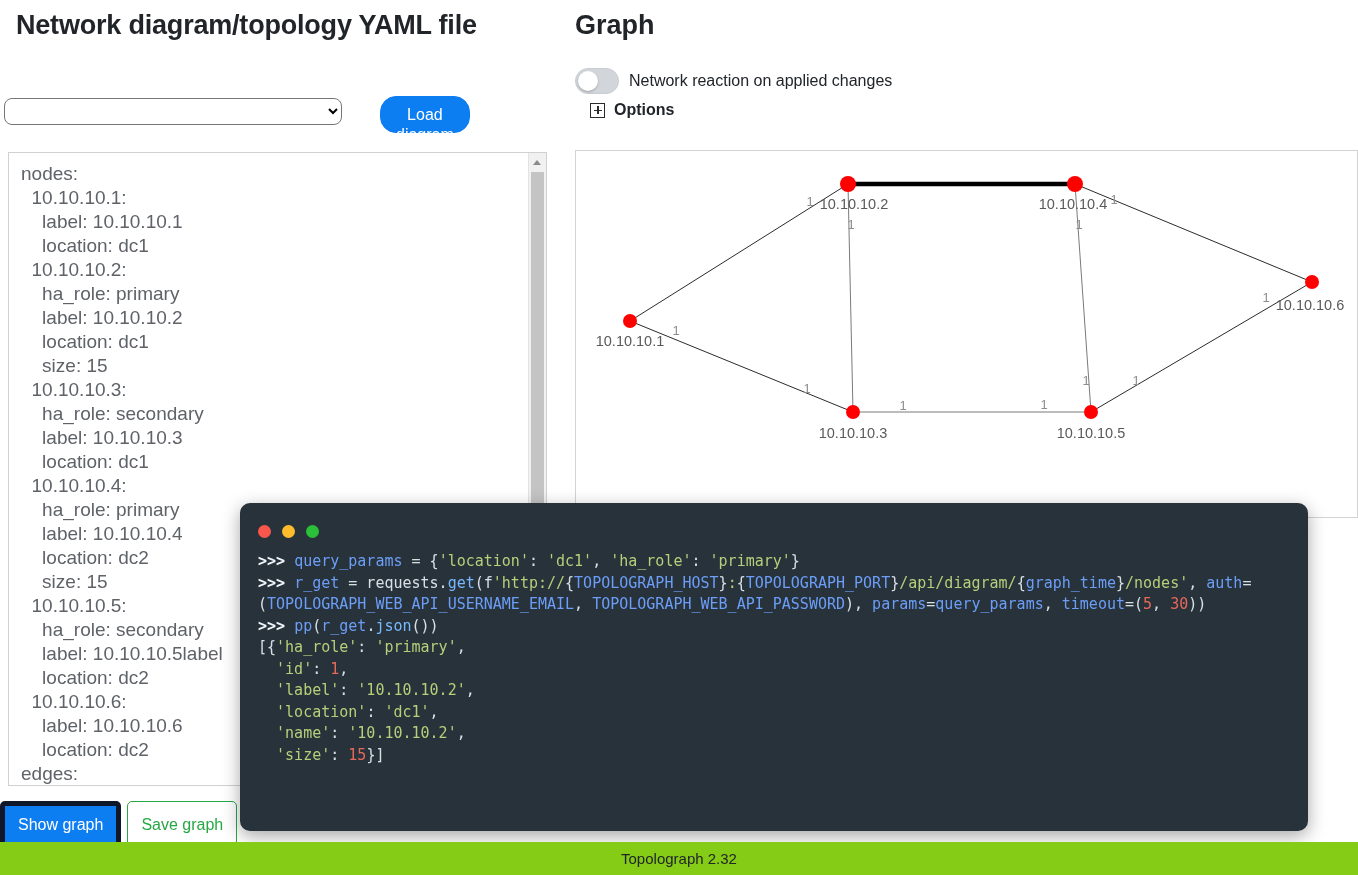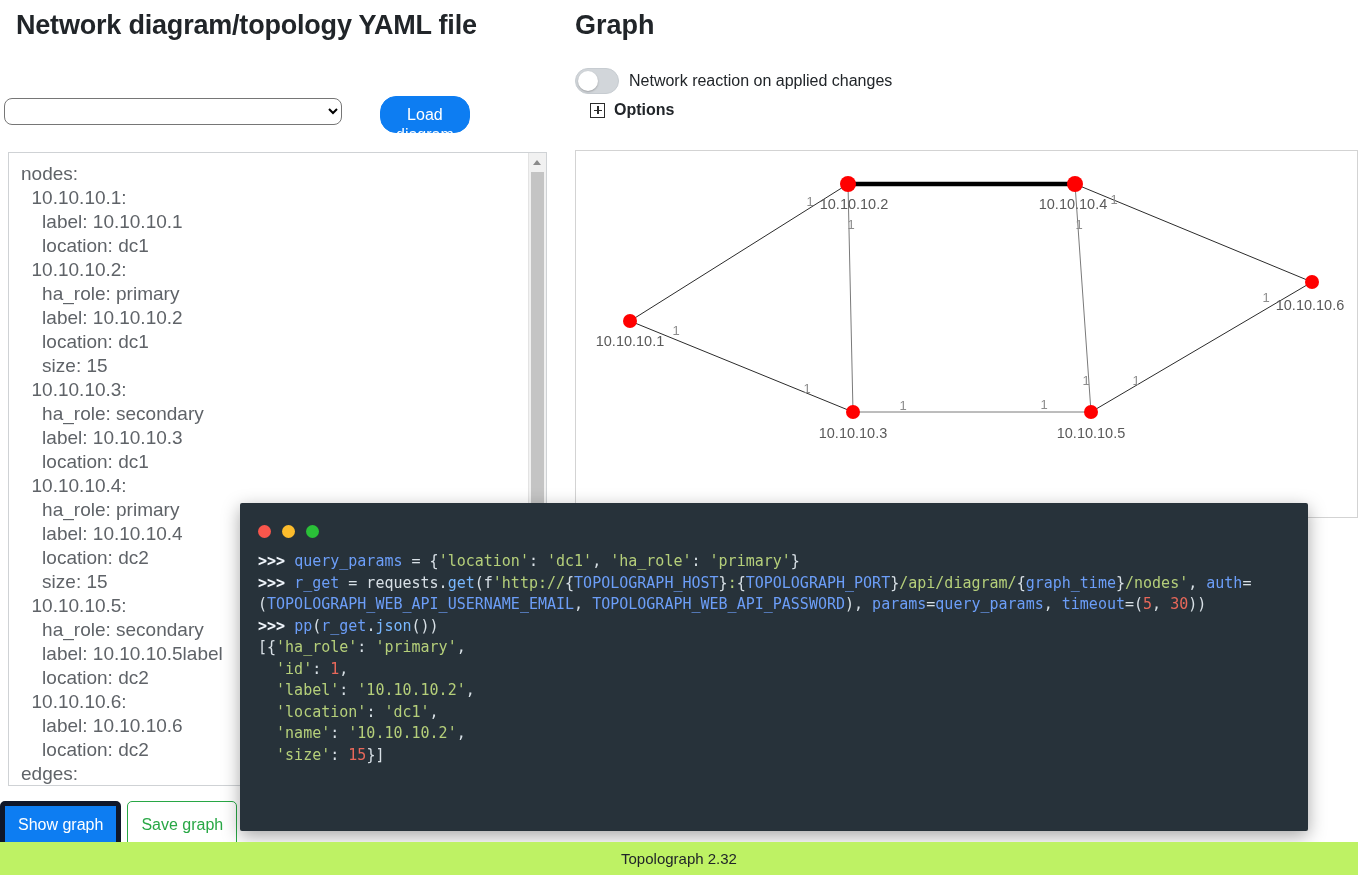--- a/index.html
+++ b/index.html
@@ -116,21 +116,21 @@
 
   .graph-panel{
     position:absolute;left:0px;top:150px;width:783px;height:368px;
     border:1px solid #d3d3d3;background:#fff;box-sizing:border-box;overflow:hidden;
   }
   .graph-panel svg{display:block;}
 
   
   .terminal{
     position:absolute;left:240px;top:503px;width:1068px;height:328px;
-    background:#27323a;border-radius:2px;box-shadow:0 5px 18px rgba(0,0,0,.35);
+    background:#27323a;border-radius:10px;box-shadow:0 5px 18px rgba(0,0,0,.35);
     overflow:hidden;
   }
   .term-bar{height:48px;position:relative;}
   .dot{position:absolute;top:22px;width:13px;height:13px;border-radius:50%;}
   .dot.red{left:18px;background:#f9564c;}
   .dot.yellow{left:42px;background:#fcbc2c;}
   .dot.green{left:66px;background:#2ac038;}
   .term-body{
     padding:0 0 0 18px;
     font-family:"DejaVu Sans Mono", monospace;
@@ -143,21 +143,21 @@
   .t-prompt{color:#f0f6fc;font-weight:bold;}
   .t-var{color:#6c9ef8;}
   .t-str{color:#b5cf7a;}
   .t-num{color:#e8685a;}
   .t-plain{color:#d8e0e6;}
   .t-fn{color:#79b8ff;}
 
   
   .footer{
     position:absolute;left:0;bottom:0;width:1358px;height:33px;
-    background:#bef264;color:#212529;
+    background:#84cc16;color:#212529;
     display:flex;align-items:center;justify-content:center;
     font-size:15px;
   }
 </style>
 </head>
 <body>
 
 <div class="page">
 
   <div class="left-col">

